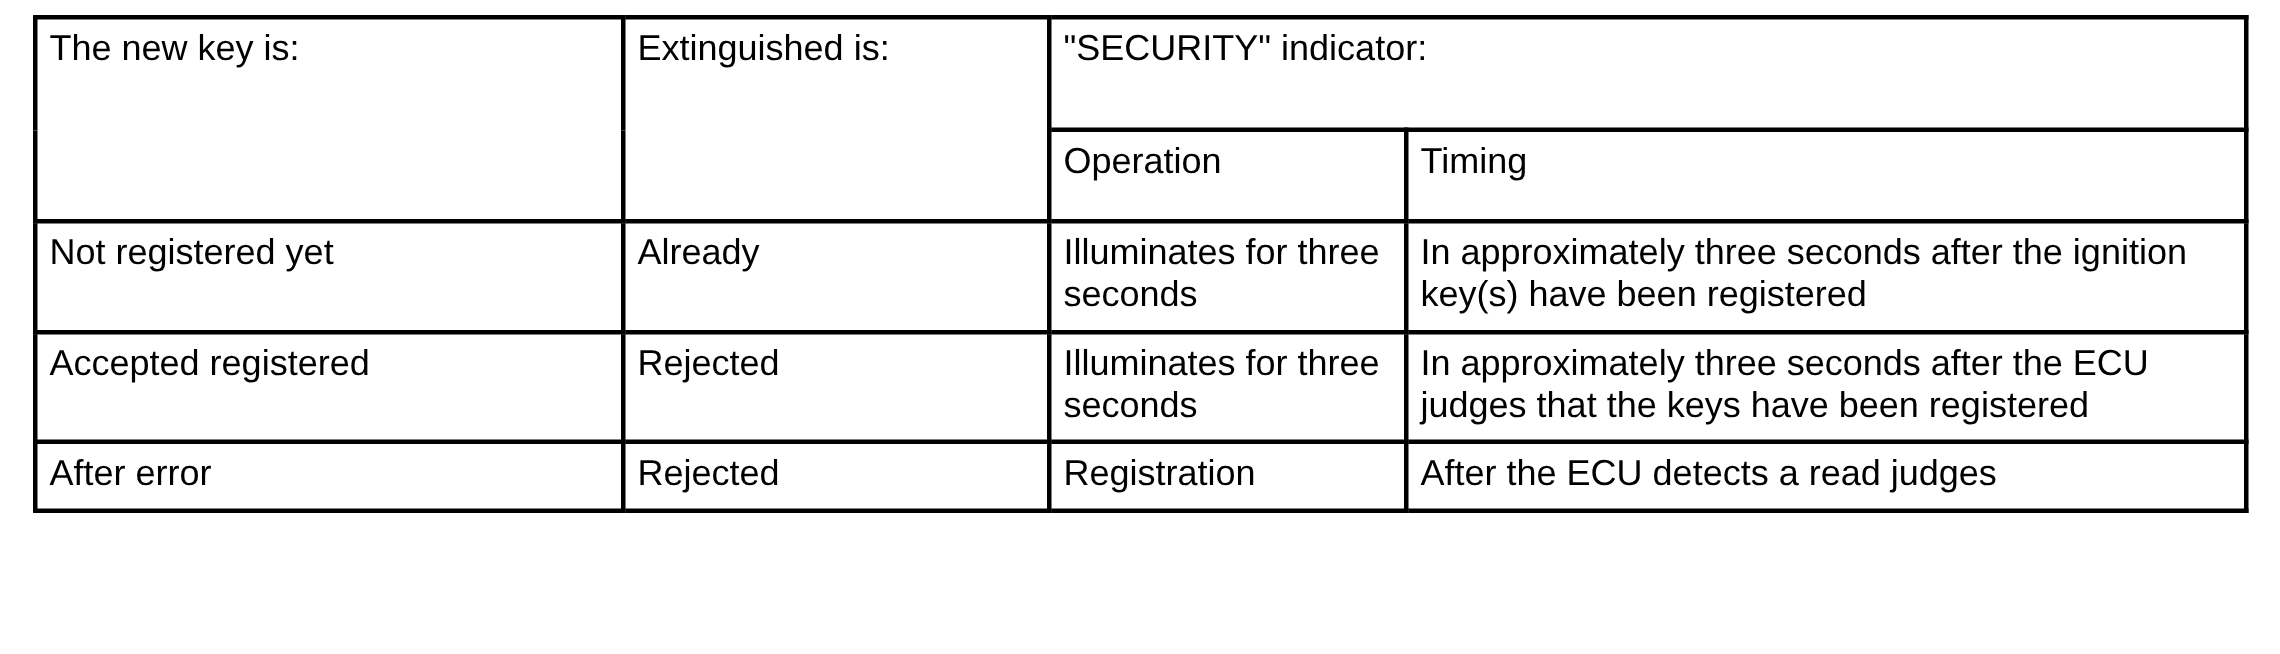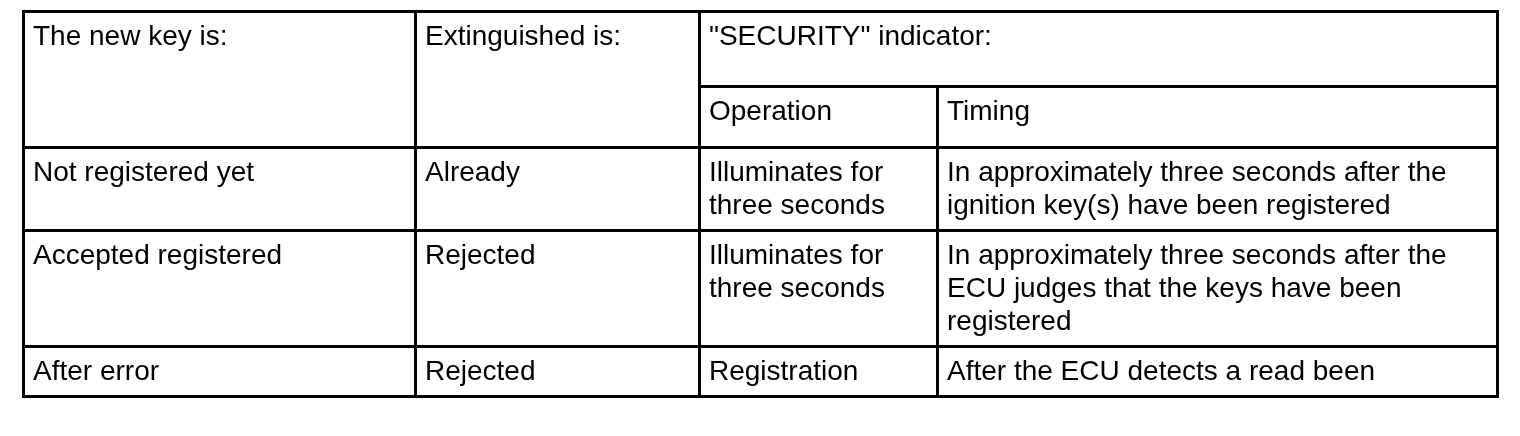--- a/index.html
+++ b/index.html
@@ -26,21 +26,21 @@
     top: 10px;
     width: 1474px;
     border-collapse: collapse;
     table-layout: fixed;
     background: #ffffff;
   }
   table.spec td, table.spec th {
     border: 3px solid #000000;
     vertical-align: top;
     padding: 6px 8px 8px 8px;
-    font-size: 28px;
+    font-size: 24px;
     line-height: 1.18;
     font-weight: normal;
     text-align: left;
   }
   th.hdr {
     font-weight: bold;
   }
   .col-key   { width: 392px; }
   .col-reg   { width: 284px; }
   .col-op    { width: 238px; }
@@ -83,17 +83,17 @@
       <tr class="row-data">
         <td class="body-cell">Accepted registered</td>
         <td class="body-cell">Rejected</td>
         <td class="body-cell">Illuminates for three seconds</td>
         <td class="body-cell">In approximately three seconds after the ECU judges that the keys have been registered</td>
       </tr>
       <tr class="row-data">
         <td class="body-cell">After error</td>
         <td class="body-cell">Rejected</td>
         <td class="body-cell">Registration</td>
-        <td class="body-cell">After the ECU detects a read been</td>
+        <td class="body-cell">After the ECU detects a read judges</td>
       </tr>
     </tbody>
   </table>
 </div>
 
 </body></html>

